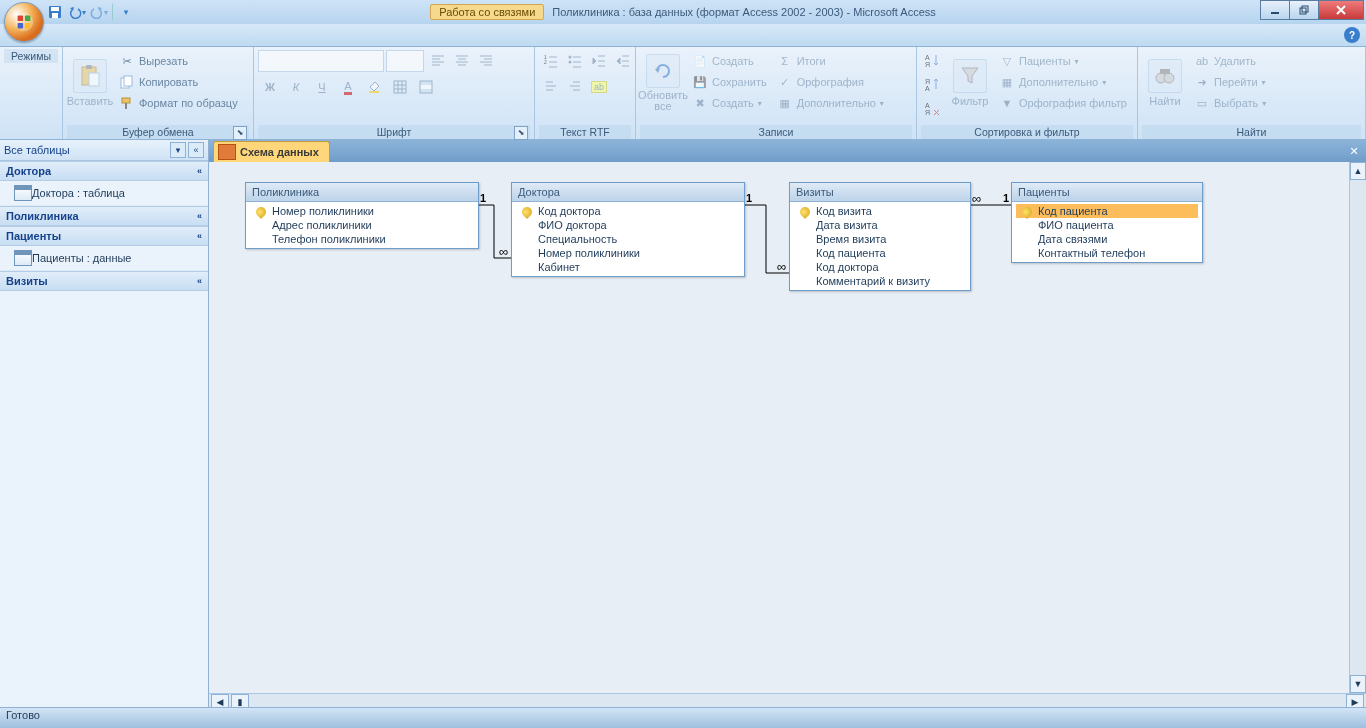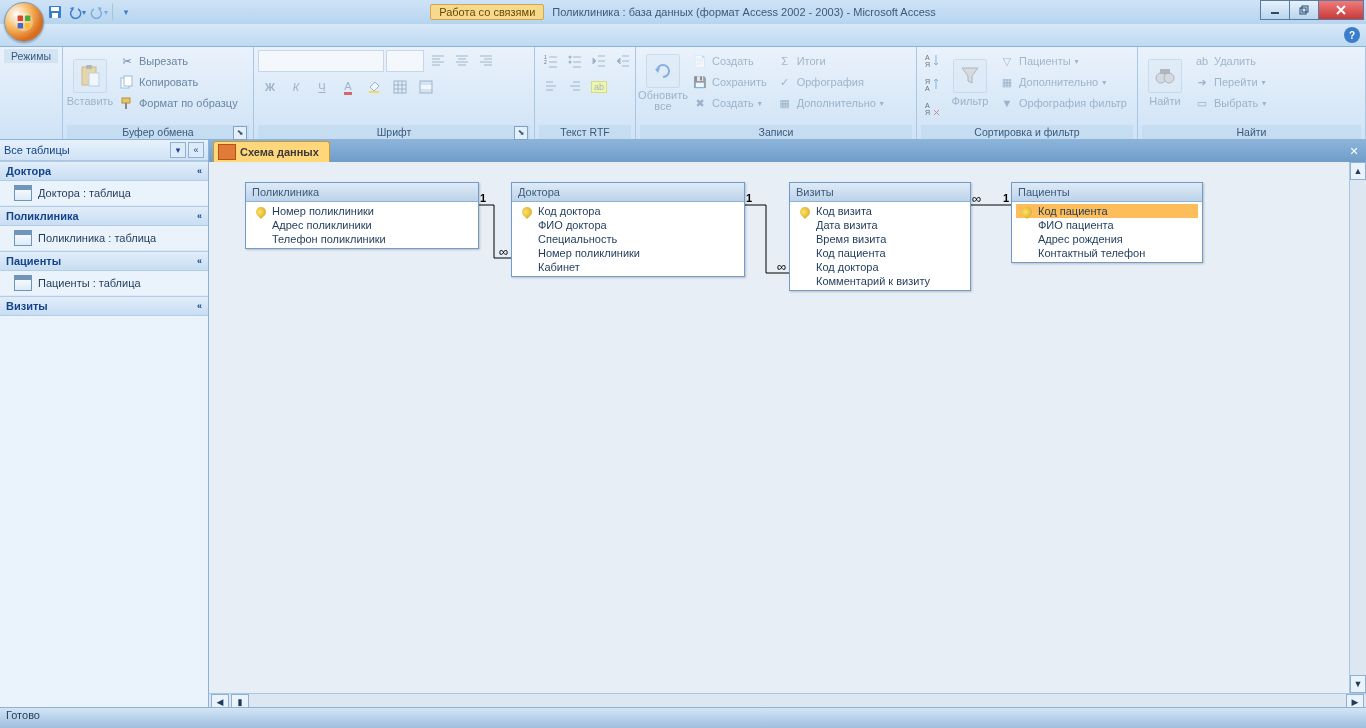--- a/index.html
+++ b/index.html
@@ -37,21 +37,21 @@
 .size-combo{width:36px;height:20px;border:1px solid #aac3dd;background:#fff}
 .icon-btn{width:22px;height:22px;border:1px solid transparent;display:flex;align-items:center;justify-content:center;color:#6a86a3}
 .icon-row{display:flex;gap:0}
 
 .workspace{position:absolute;top:140px;bottom:18px;left:0;right:0;display:flex}
 .nav-pane{width:208px;background:#eaf2fb;border-right:1px solid #8fb1d3;display:flex;flex-direction:column}
 .nav-header{height:20px;background:linear-gradient(#e7f1fb,#cfe3f6);border-bottom:1px solid #a9c6e3;display:flex;align-items:center;padding:0 4px;color:#15428b;justify-content:space-between}
 .nav-header .btns{display:flex;gap:2px}
 .nav-header .btns span{width:14px;height:14px;border:1px solid #8fb1d3;background:#dcebf8;font-size:9px;display:flex;align-items:center;justify-content:center}
 .nav-group-h{background:linear-gradient(#e1edf9,#c8def3);border-top:1px solid #b3cde6;border-bottom:1px solid #b3cde6;padding:3px 6px;color:#15428b;font-weight:bold;display:flex;justify-content:space-between;align-items:center}
-.nav-item{display:flex;align-items:center;gap:6px;padding:4px 6px 4px 14px;border-bottom:1px solid #dce9f6}
+.nav-item{display:flex;align-items:center;padding:4px 6px 4px 14px;border-bottom:1px solid #dce9f6}
 .tbl-ico{width:16px;height:14px;background:linear-gradient(#fff,#dcebf8);border:1px solid #6f95bb;position:relative}
 .tbl-ico::before{content:"";position:absolute;left:0;right:0;top:0;height:4px;background:#6f95bb}
 
 .doc-area{flex:1;display:flex;flex-direction:column;background:#9ebfde}
 .doc-tabs{height:22px;background:linear-gradient(#8cb4da,#6f9dc9);display:flex;align-items:flex-end;padding-left:4px;position:relative}
 .doc-tab{background:#ffd77a;border:1px solid #c49a3a;border-bottom:none;border-radius:3px 3px 0 0;padding:2px 10px 2px 4px;display:flex;align-items:center;gap:4px;font-weight:bold;color:#3a3a3a}
 .doc-tab .ico{width:16px;height:14px;background:#e07b39;border:1px solid #b35415}
 .doc-close{position:absolute;right:4px;top:3px;width:16px;height:16px;color:#fff;display:flex;align-items:center;justify-content:center}
 .canvas{flex:1;background:#e8eef5;position:relative;overflow:hidden}
 .rel-table{position:absolute;background:#fff;border:1px solid #6f9dc9;box-shadow:1px 1px 2px rgba(0,0,0,0.2)}
@@ -434,31 +434,27 @@
           <span style="font-size:9px">«</span>
         </div>
         <div class="nav-item">
           <span class="tbl-ico"></span>
           <span>Доктора : таблица</span>
         </div>
         <div class="nav-group-h">
           <span>Поликлиника</span>
           <span style="font-size:9px">«</span>
         </div>
-        <div class="nav-item">
-          <span class="tbl-ico"></span>
-          <span>Поликлиника : таблица</span>
-        </div>
         <div class="nav-group-h">
           <span>Пациенты</span>
           <span style="font-size:9px">«</span>
         </div>
         <div class="nav-item">
           <span class="tbl-ico"></span>
-          <span>Пациенты : таблица</span>
+          <span>Пациенты : данные</span>
         </div>
         <div class="nav-group-h">
           <span>Визиты</span>
           <span style="font-size:9px">«</span>
         </div>
       </div>
   </div>
   <div class="doc-area">
     <div class="doc-tabs">
       <div class="doc-tab">
@@ -507,21 +503,21 @@
               <div class="rel-field">Код пациента</div>
               <div class="rel-field">Код доктора</div>
               <div class="rel-field">Комментарий к визиту</div>
             </div>
           </div>
           <div class="rel-table" style="left: 802px; top: 20px; width: 190px;">
             <div class="rel-title">Пациенты</div>
             <div class="rel-body">
               <div class="rel-field key sel">Код пациента</div>
               <div class="rel-field">ФИО пациента</div>
-              <div class="rel-field">Адрес рождения</div>
+              <div class="rel-field">Дата связями</div>
               <div class="rel-field">Контактный телефон</div>
             </div>
           </div>
         </div>
       <div class="vscroll">
         <div class="arr">▲</div>
         <div style="flex:1"></div>
         <div class="arr">▼</div>
       </div>
     </div>

